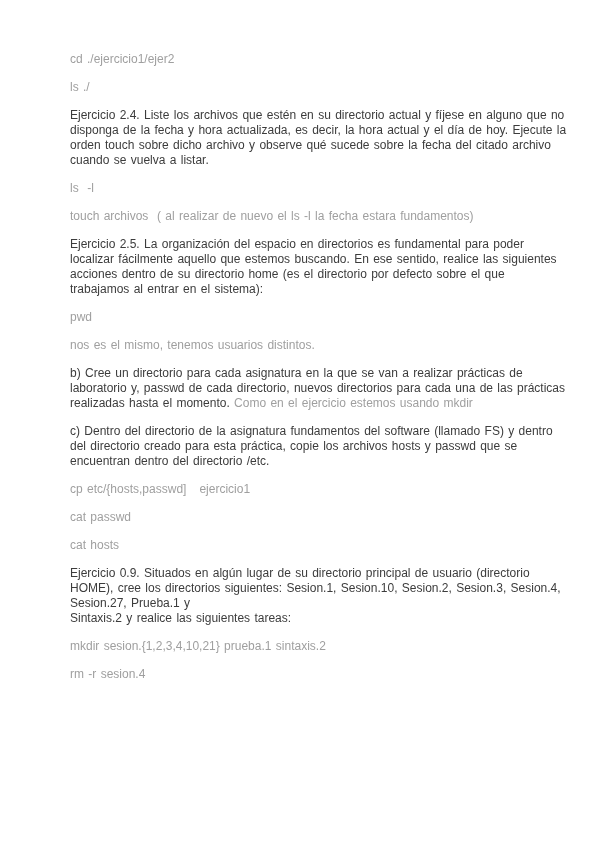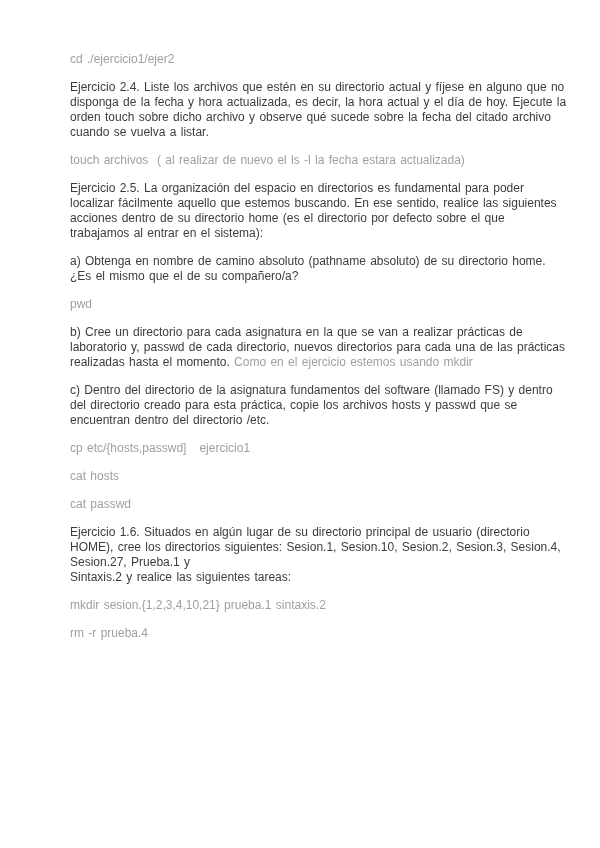--- a/index.html
+++ b/index.html
@@ -33,41 +33,42 @@
   p.command, span.seg-command {
     color: var(--cmd-color, #9f9f9f);
   }
 </style>
 </head>
 <body>
 
 <div class="page" style="background: rgb(255, 255, 255); padding-left: 18px;">
   <div class="doc">
       <p class="block command">cd ./ejercicio1/ejer2</p>
+      <p class="block command">ls ./</p>
       <p class="block paragraph">Ejercicio 2.4. Liste los archivos que estén en su directorio actual y fíjese en alguno que no
 disponga de la fecha y hora actualizada, es decir, la hora actual y el día de hoy. Ejecute la
 orden touch sobre dicho archivo y observe qué sucede sobre la fecha del citado archivo
 cuando se vuelva a listar.</p>
-      <p class="block command">touch archivos  ( al realizar de nuevo el ls -l la fecha estara actualizada)</p>
+      <p class="block command">ls  -l</p>
+      <p class="block command">touch archivos  ( al realizar de nuevo el ls -l la fecha estara fundamentos)</p>
       <p class="block paragraph">Ejercicio 2.5. La organización del espacio en directorios es fundamental para poder
 localizar fácilmente aquello que estemos buscando. En ese sentido, realice las siguientes
 acciones dentro de su directorio home (es el directorio por defecto sobre el que
 trabajamos al entrar en el sistema):</p>
-      <p class="block paragraph">a) Obtenga en nombre de camino absoluto (pathname absoluto) de su directorio home.
-¿Es el mismo que el de su compañero/a?</p>
       <p class="block command">pwd</p>
+      <p class="block command">nos es el mismo, tenemos usuarios distintos.</p>
       <p class="block paragraph"><span class="seg-normal">b) Cree un directorio para cada asignatura en la que se van a realizar prácticas de
 laboratorio y, passwd de cada directorio, nuevos directorios para cada una de las prácticas
 realizadas hasta el momento. </span><span class="seg-command">Como en el ejercicio estemos usando mkdir</span></p>
       <p class="block paragraph">c) Dentro del directorio de la asignatura fundamentos del software (llamado FS) y dentro
 del directorio creado para esta práctica, copie los archivos hosts y passwd que se
 encuentran dentro del directorio /etc.</p>
       <p class="block command">cp etc/{hosts,passwd]   ejercicio1</p>
+      <p class="block command">cat passwd</p>
       <p class="block command">cat hosts</p>
-      <p class="block command">cat passwd</p>
-      <p class="block paragraph">Ejercicio 1.6. Situados en algún lugar de su directorio principal de usuario (directorio
+      <p class="block paragraph">Ejercicio 0.9. Situados en algún lugar de su directorio principal de usuario (directorio
 HOME), cree los directorios siguientes: Sesion.1, Sesion.10, Sesion.2, Sesion.3, Sesion.4,
 Sesion.27, Prueba.1 y
 Sintaxis.2 y realice las siguientes tareas:</p>
       <p class="block command">mkdir sesion.{1,2,3,4,10,21} prueba.1 sintaxis.2</p>
-      <p class="block command">rm -r prueba.4</p>
+      <p class="block command">rm -r sesion.4</p>
     </div>
 </div>
 
 </body></html>

